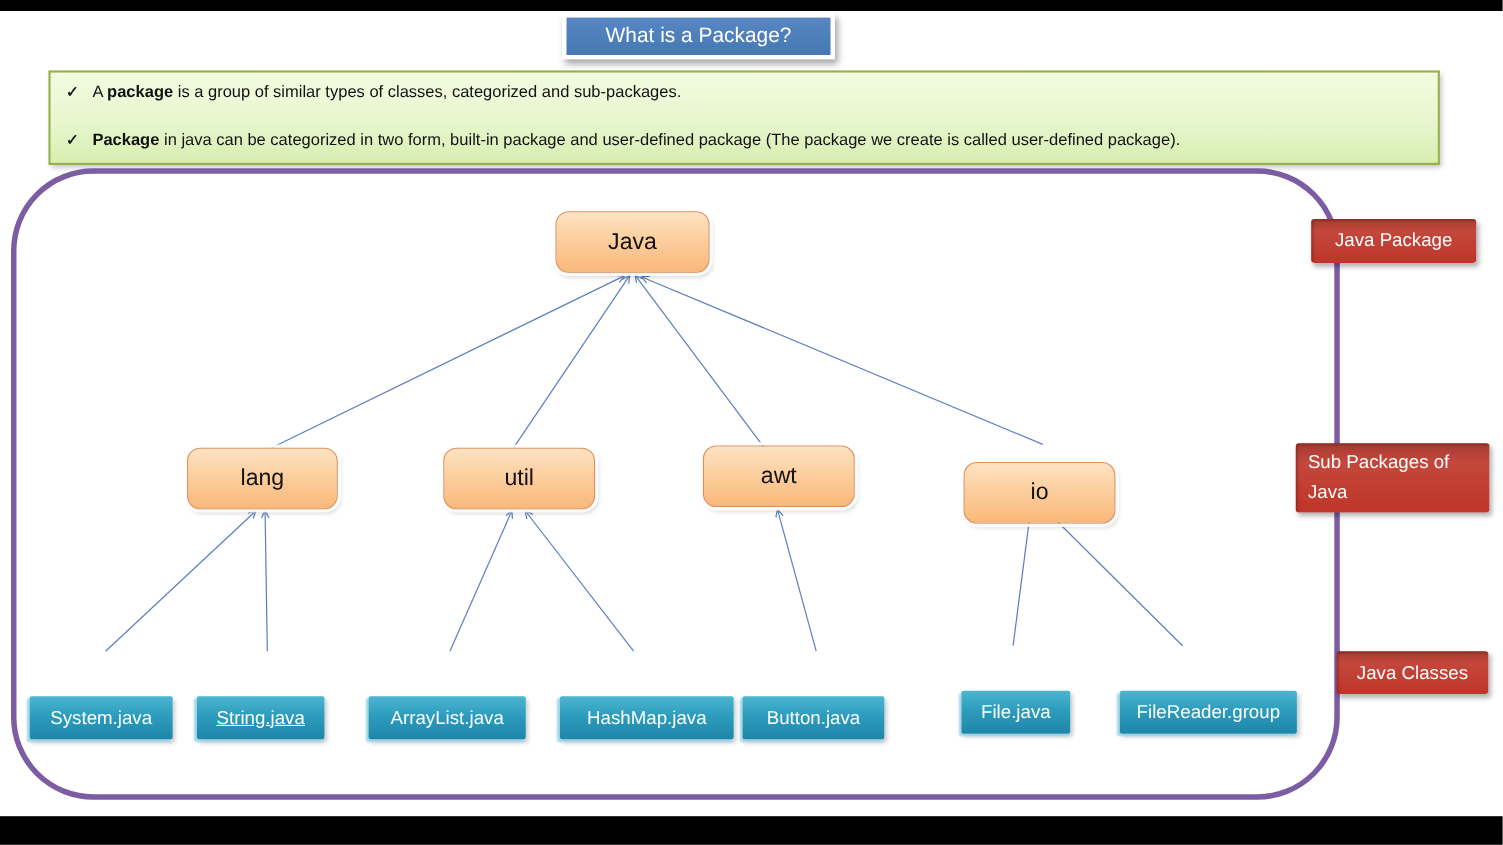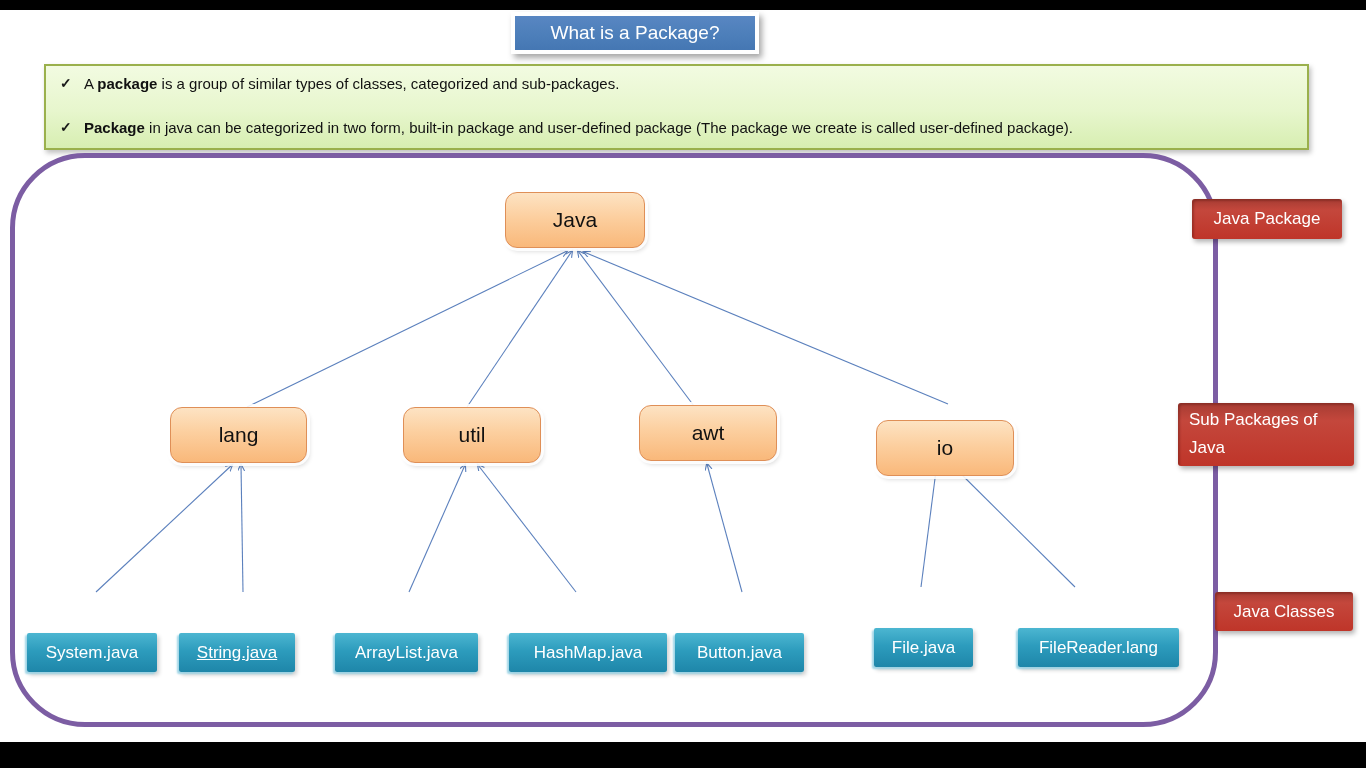--- a/index.html
+++ b/index.html
@@ -131,17 +131,17 @@
 <div class="pkg" style="left:403px;top:407px;width:136px;">util</div>
 <div class="pkg" style="left:639px;top:405px;width:136px;">awt</div>
 <div class="pkg" style="left:876px;top:404px;width:136px;margin-top:16px;">io</div>
 
 <div class="cls" style="left:27px;top:593px;width:130px;">System.java</div>
 <div class="cls" style="left:179px;top:593px;width:116px;text-decoration:underline;">String.java</div>
 <div class="cls" style="left:335px;top:593px;width:143px;">ArrayList.java</div>
 <div class="cls" style="left:509px;top:593px;width:158px;">HashMap.java</div>
 <div class="cls" style="left:675px;top:593px;width:129px;">Button.java</div>
 <div class="cls" style="left:874px;top:588px;width:99px;">File.java</div>
-<div class="cls" style="left:1018px;top:588px;width:161px;">FileReader.lang</div>
+<div class="cls" style="left:1018px;top:588px;width:161px;">FileReader.group</div>
 
 <div class="red-label" style="left:1192px;top:199px;width:150px;height:40px;">Java Package</div>
 <div class="red-label multiline" style="left:1178px;top:403px;width:176px;height:63px;">Sub Packages of Java</div>
 <div class="red-label" style="left:1215px;top:592px;width:138px;height:39px;">Java Classes</div>
 
 </body></html>

